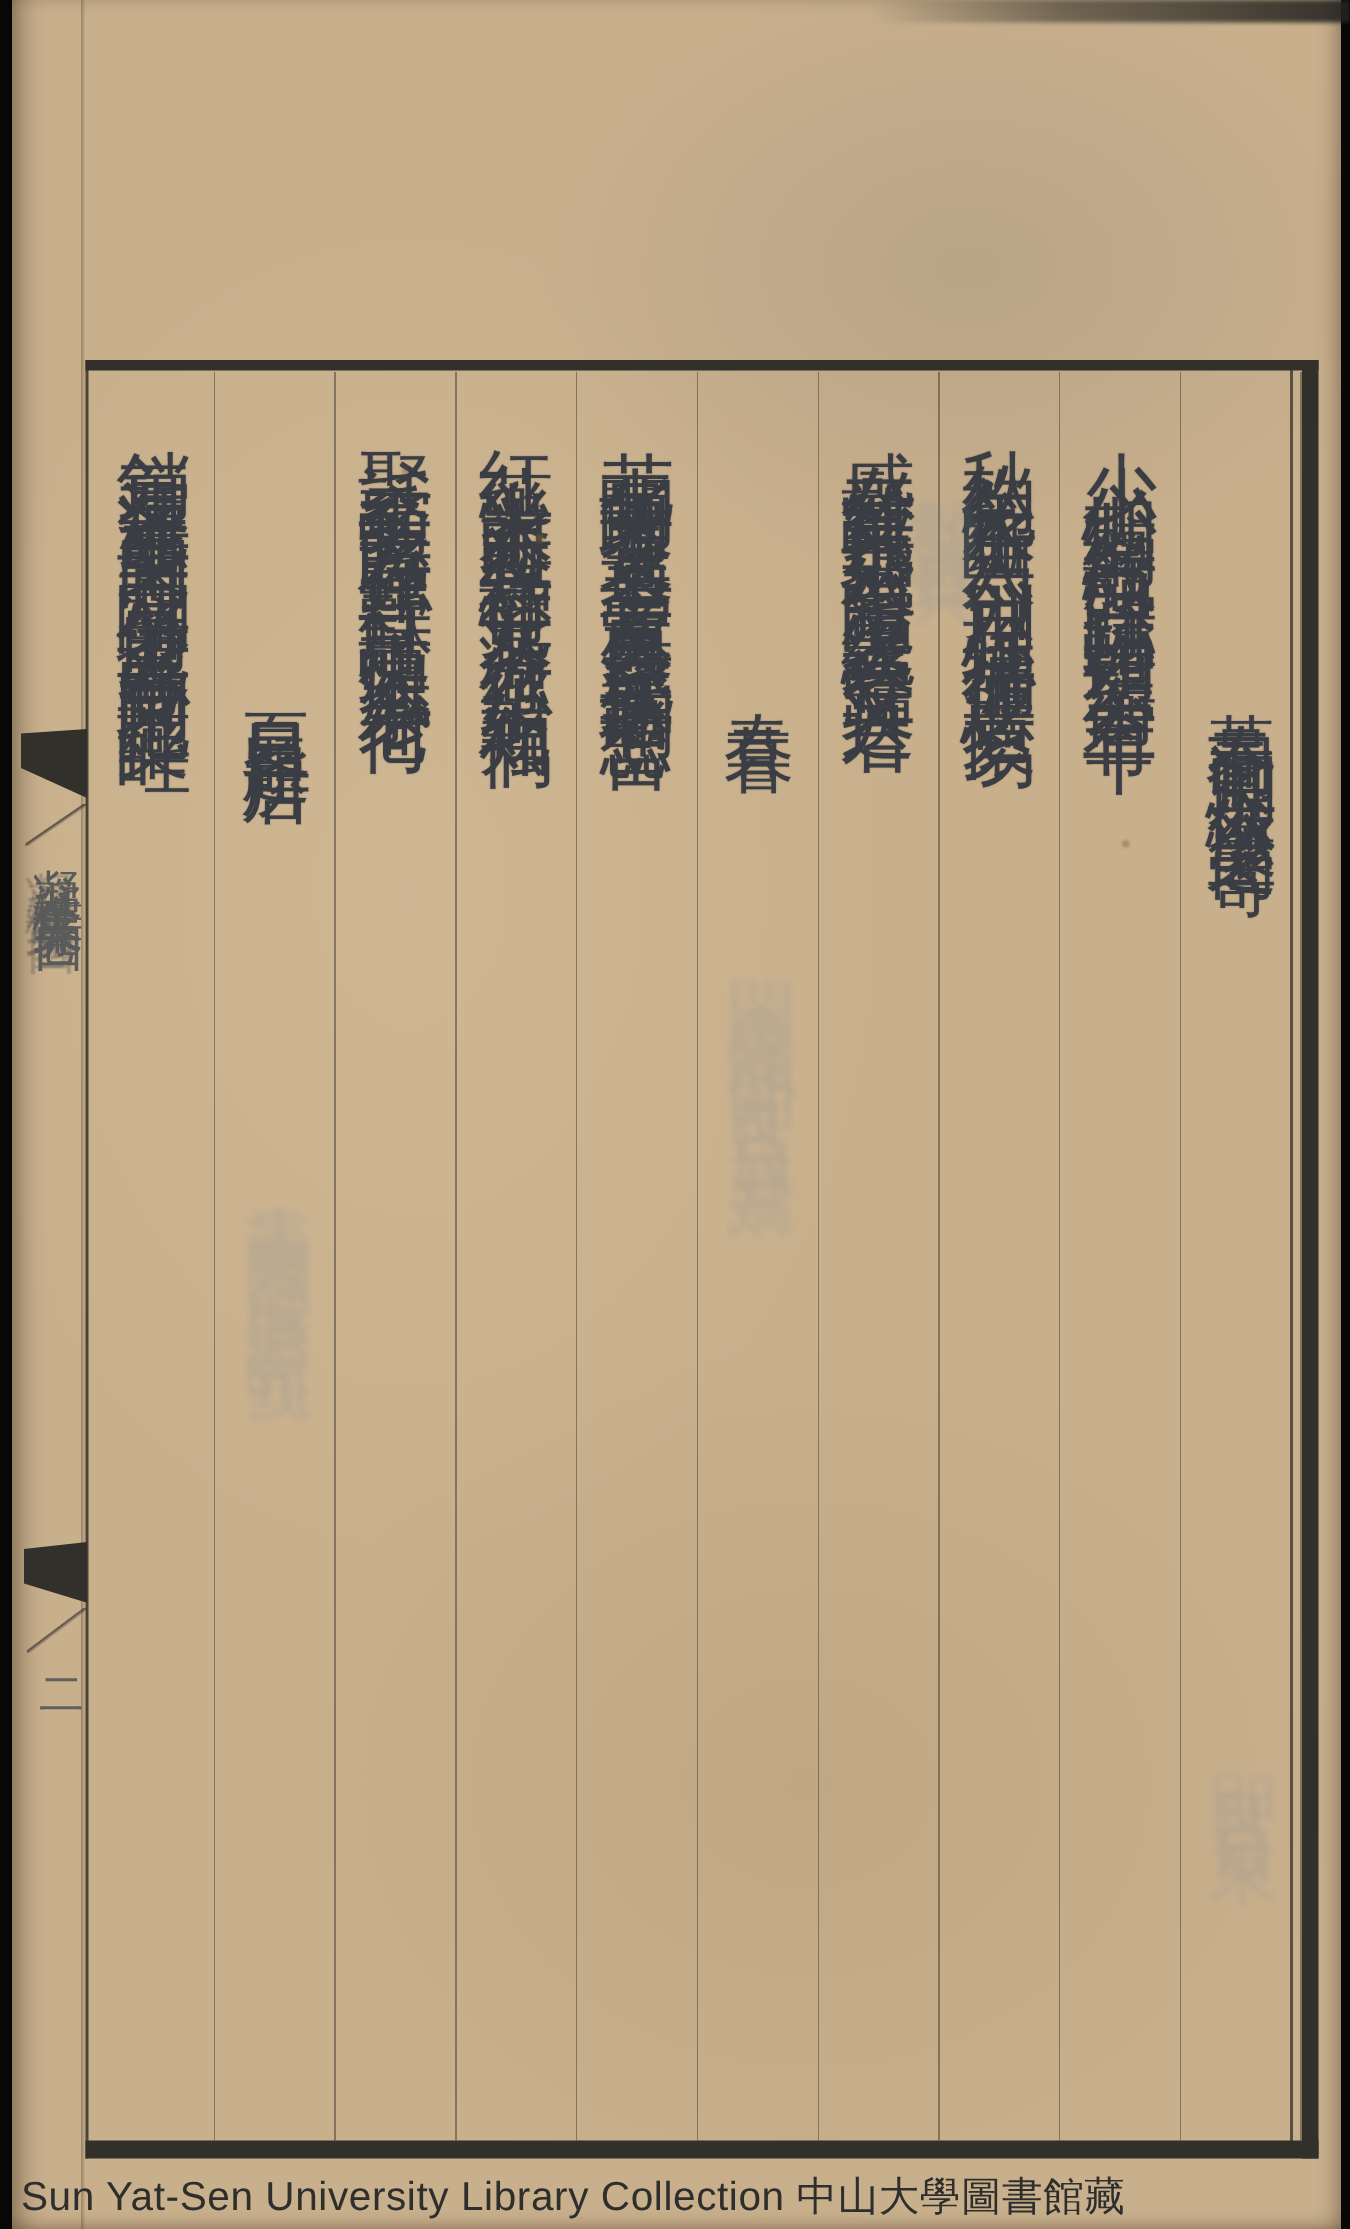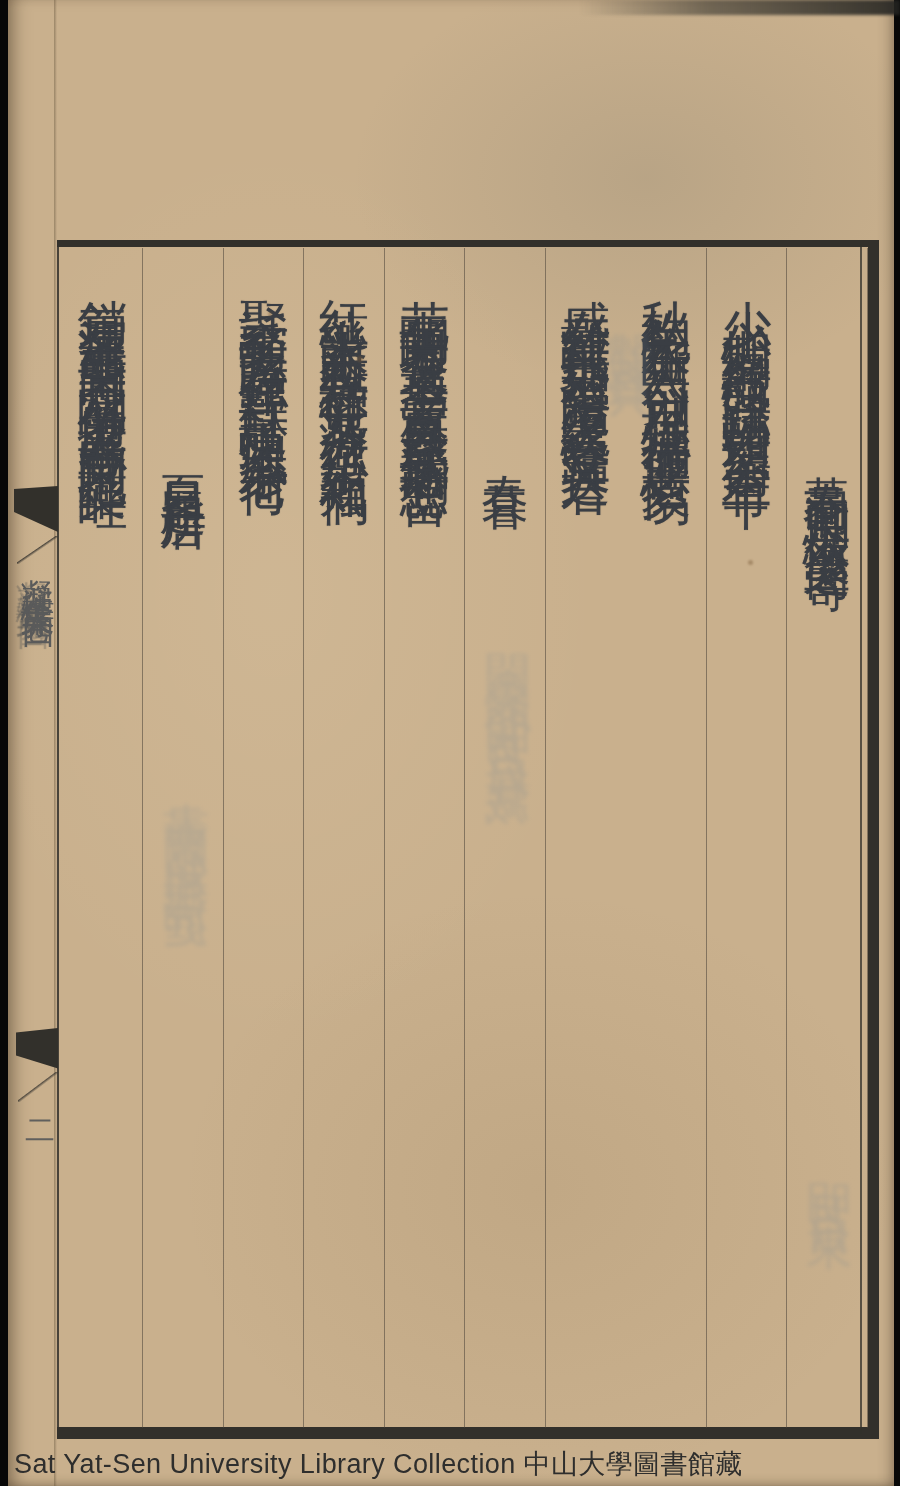--- a/index.html
+++ b/index.html
@@ -110,14 +110,14 @@
   <div id="fishtail-upper-tail"></div>
   <div id="spine-title">凝翠樓集卷四</div>
   <div id="fishtail-lower"></div>
   <div id="fishtail-lower-tail"></div>
   <div id="spine-page-number">二</div>
 
   <div id="stain1" class="stain"></div>
   <div id="stain2" class="stain"></div>
   <div id="stain3" class="stain"></div>
 
-  <div id="caption">Sat Yat-Sen University Library Collection 中山大學圖書館藏</div>
+  <div id="caption">Sun Yat-Sen University Library Collection 中山大學圖書館藏</div>
 </div>
 
 </body></html>

